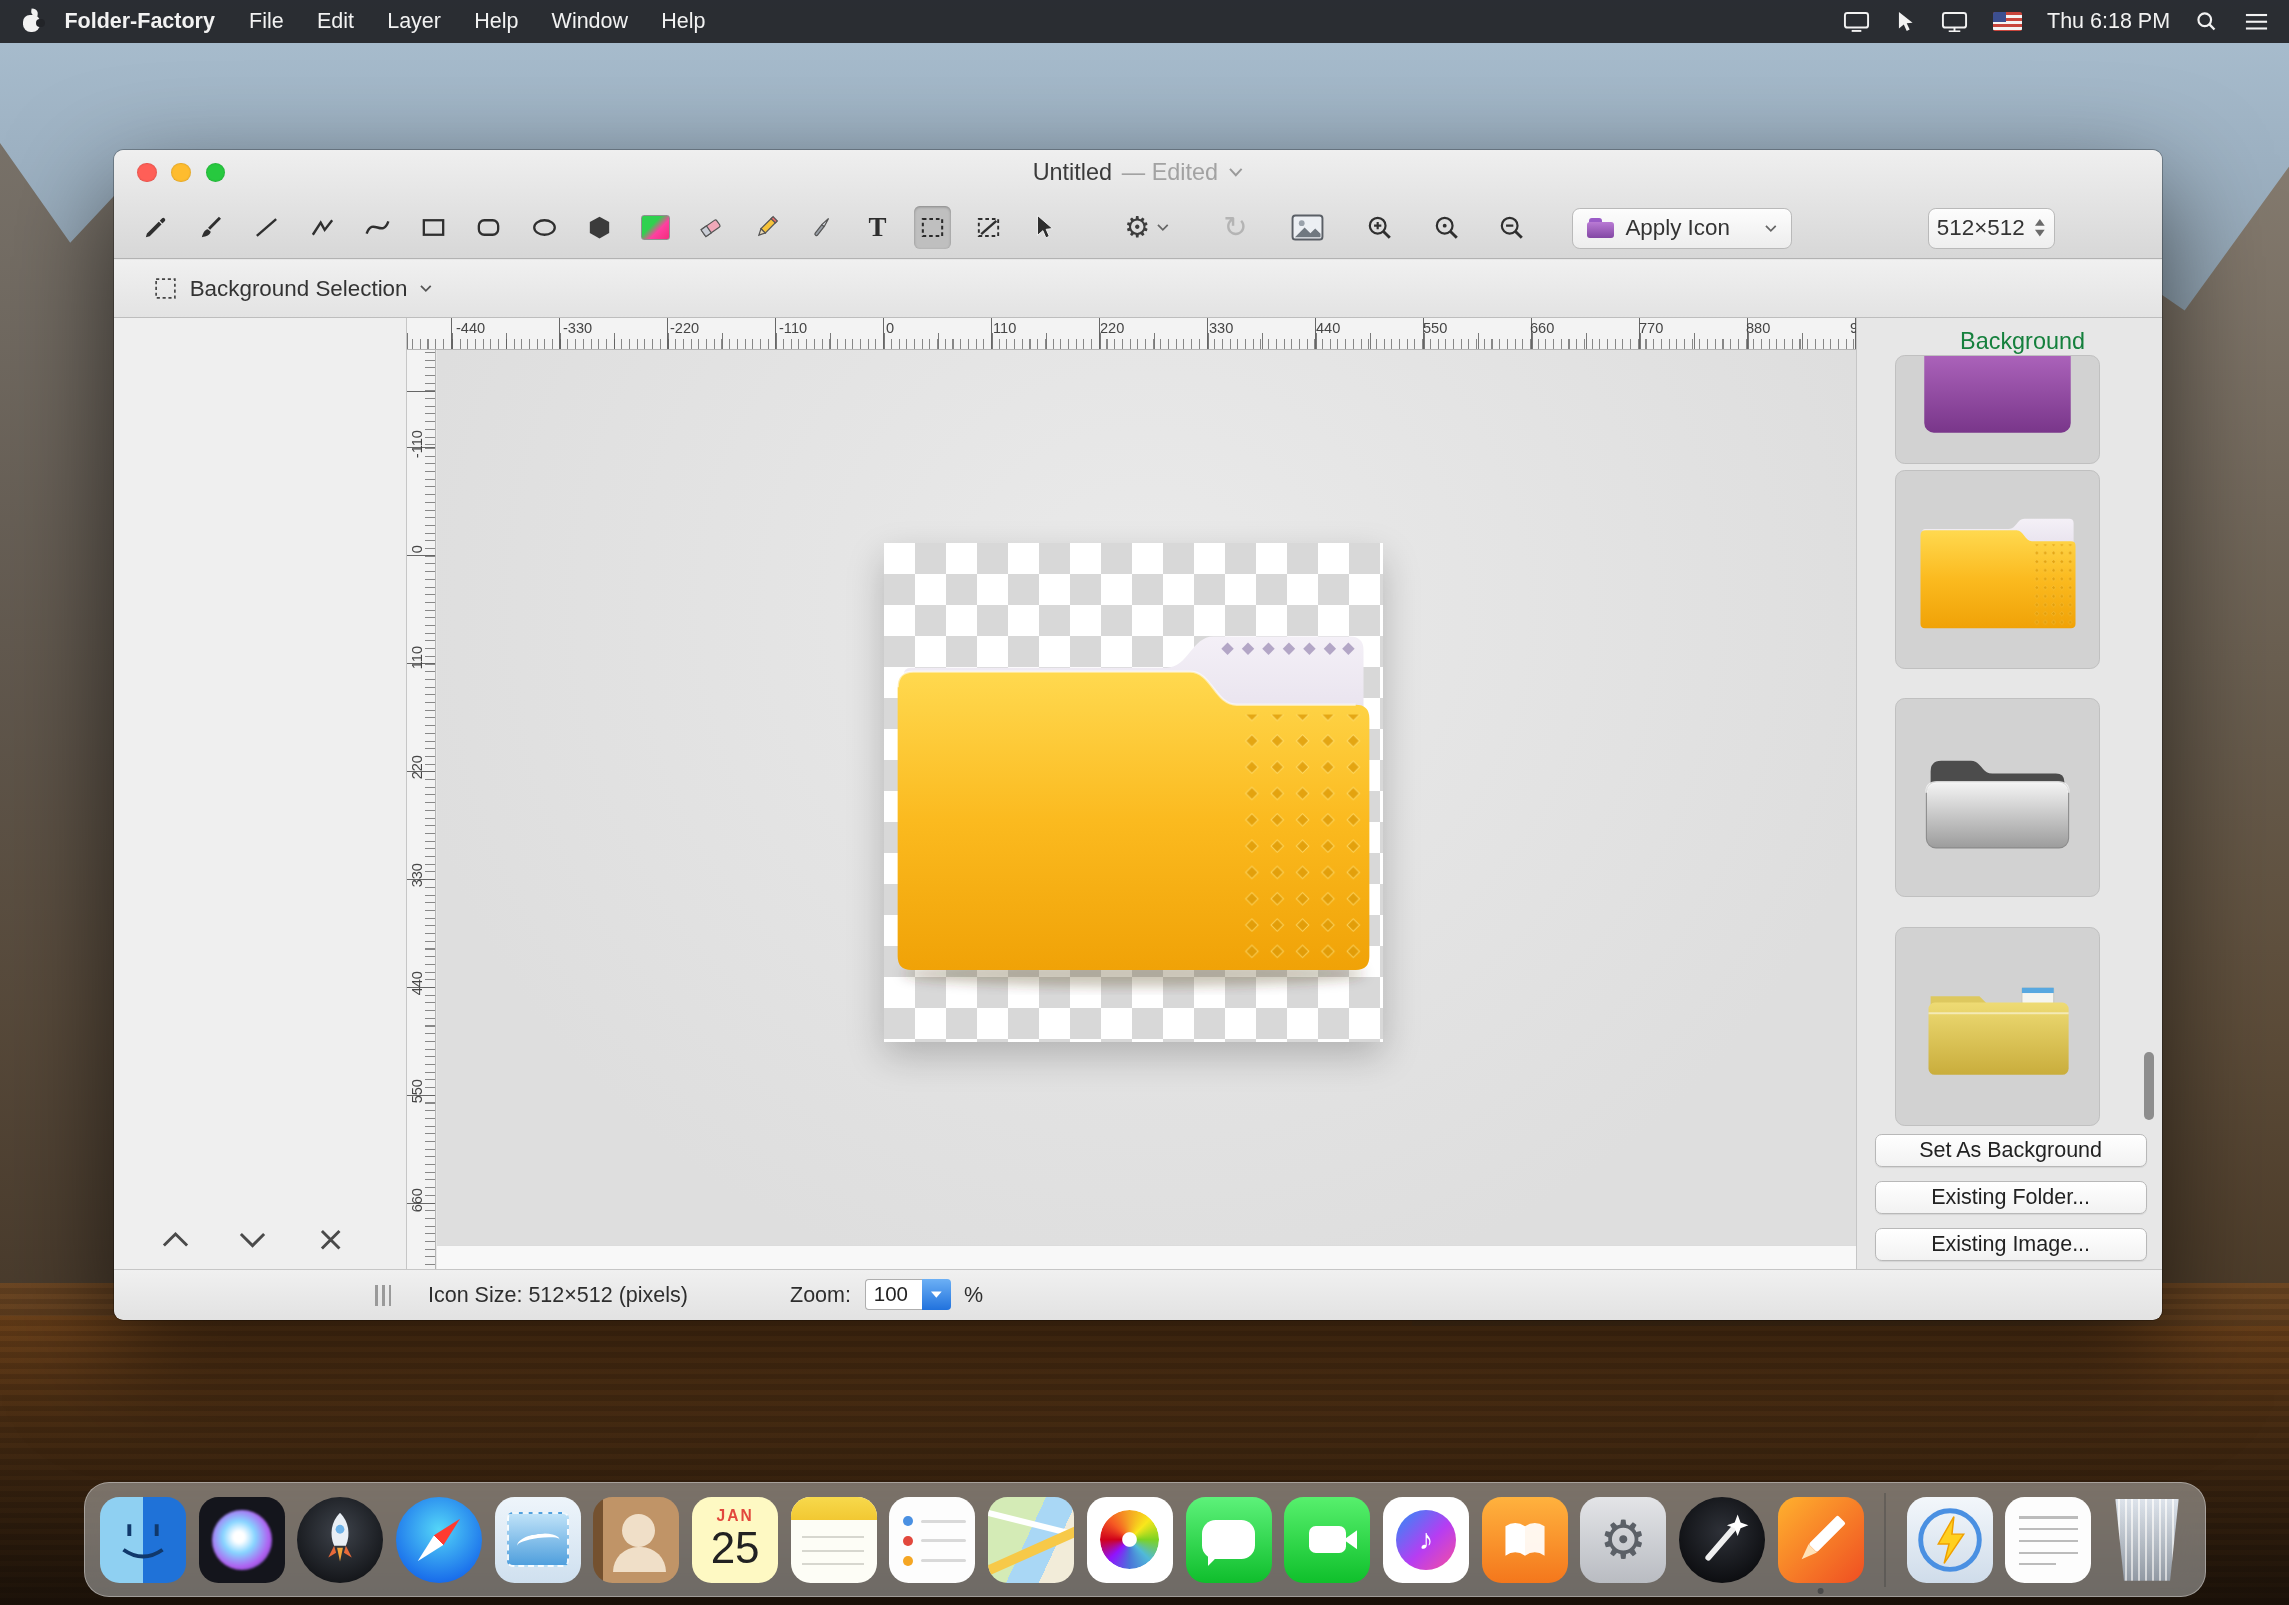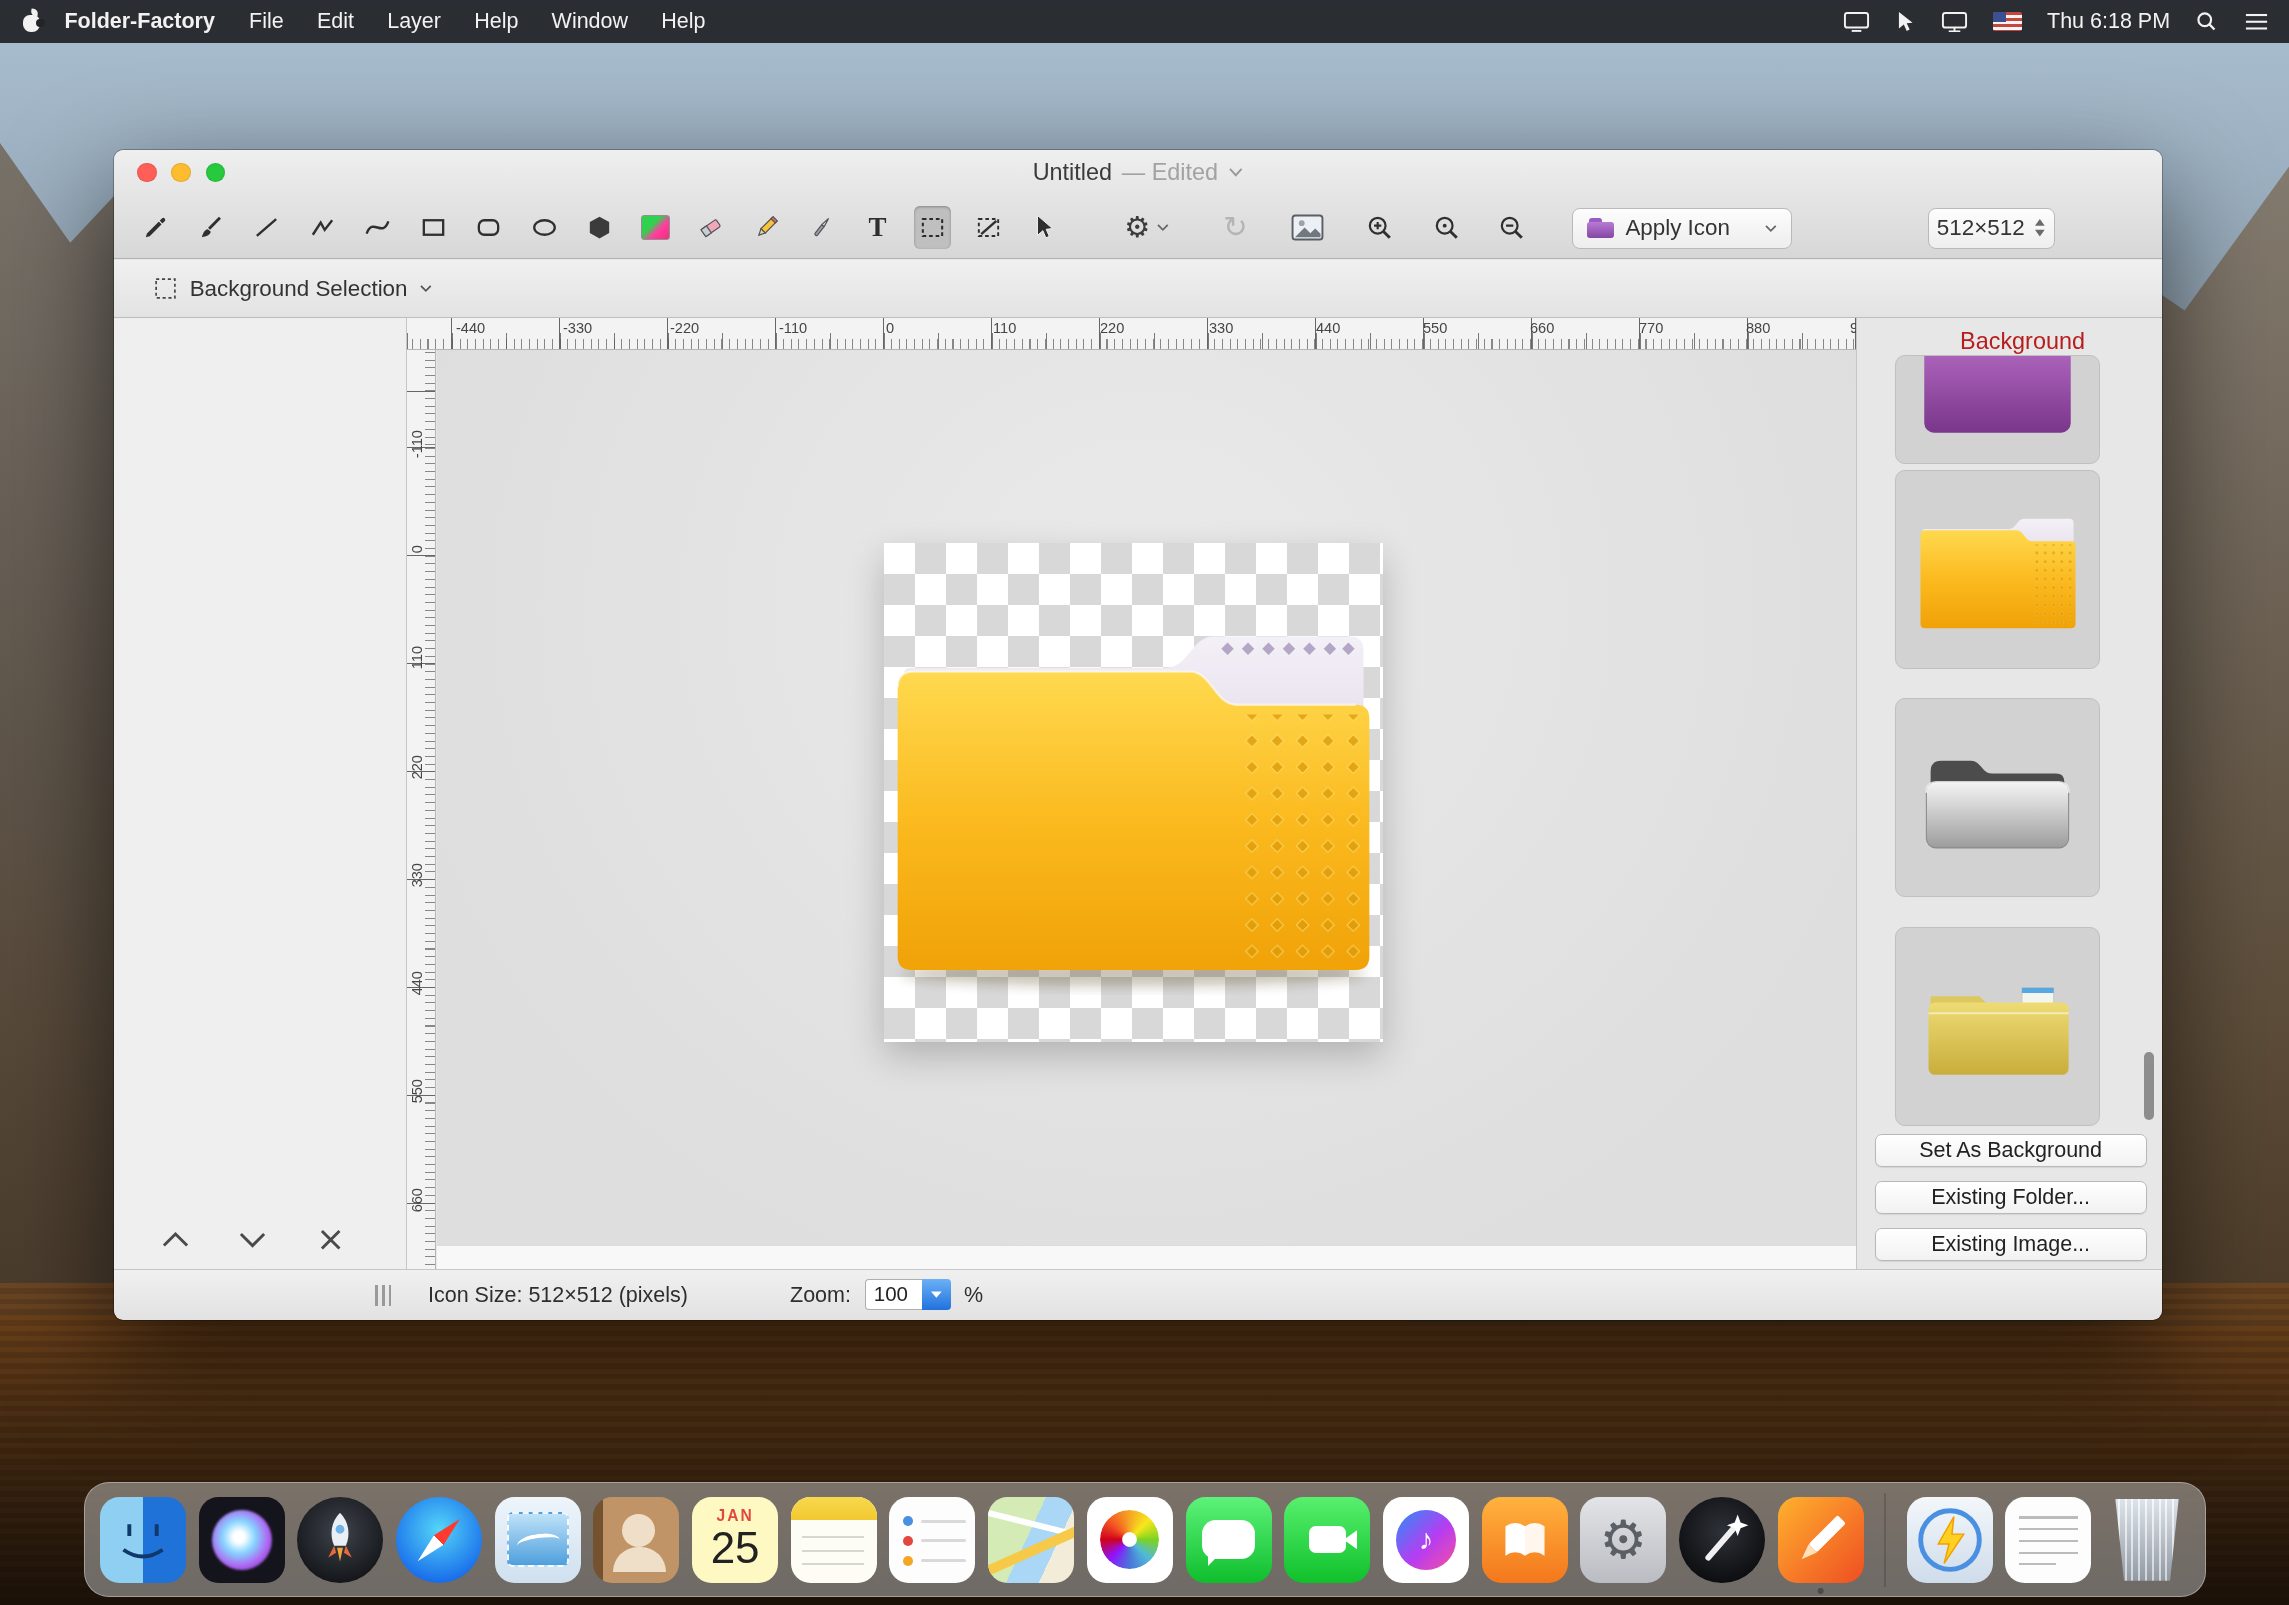--- a/index.html
+++ b/index.html
@@ -124,21 +124,21 @@
     background:radial-gradient(ellipse at 50% 28%,#eaeaea,#dedede 75%); }
   .canvas .hscroll { position:absolute; left:0; bottom:0; width:100%; height:25px;
     background:#f8f8f8; border-top:1px solid #dcdcdc; }
   .iconcanvas { position:absolute; left:447px; top:193px; width:499px; height:499px;
     background:conic-gradient(#d8d8d8 0 25%,#ffffff 0 50%,#d8d8d8 0 75%,#ffffff 0);
     background-size:62px 62px; box-shadow:0 13.7px 35px rgba(0,0,0,.22); }
 
   .rightpanel { position:absolute; right:0; top:168px; width:306px; height:952px; background:#e7e7e7;
     border-left:1px solid #c6c6c6; }
   .rp-title { position:absolute; left:0; top:9.8px; width:100%; text-align:center;
-    font-size:23.4px; color:#b91c1c;padding-left:26px; }
+    font-size:23.4px; color:#15803d;padding-left:26px; }
   .thumb { position:absolute; left:38px; width:205px; background:#d2d2d2;
     border:1px solid #c0c0c0; border-radius:9.8px; overflow:hidden;
     display:flex; align-items:center; justify-content:center; }
   .rp-scroll { position:absolute; right:7.8px; top:734px; width:9.8px; height:68px;
     background:#8d8d8d; border-radius:4.9px; }
   .rp-btn { position:absolute; left:17.6px; width:272px; height:33px;
     background:linear-gradient(180deg,#ffffff,#f2f2f2); border:1px solid #b8b8b8; border-radius:6.8px;
     font-size:21.5px; color:#222; display:flex; align-items:center; justify-content:center;
     box-shadow:0 1px 1px rgba(0,0,0,.08); }
 

